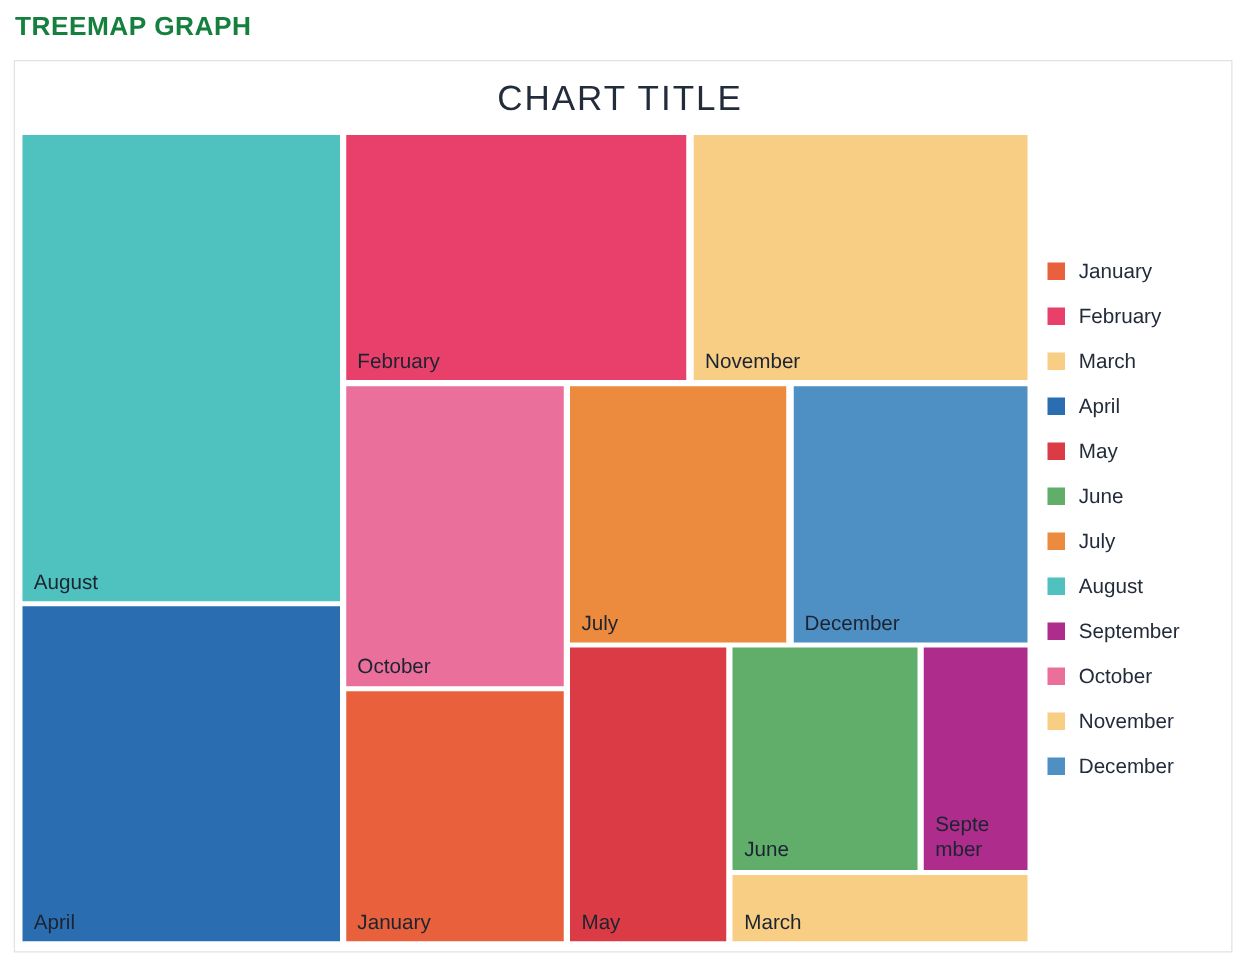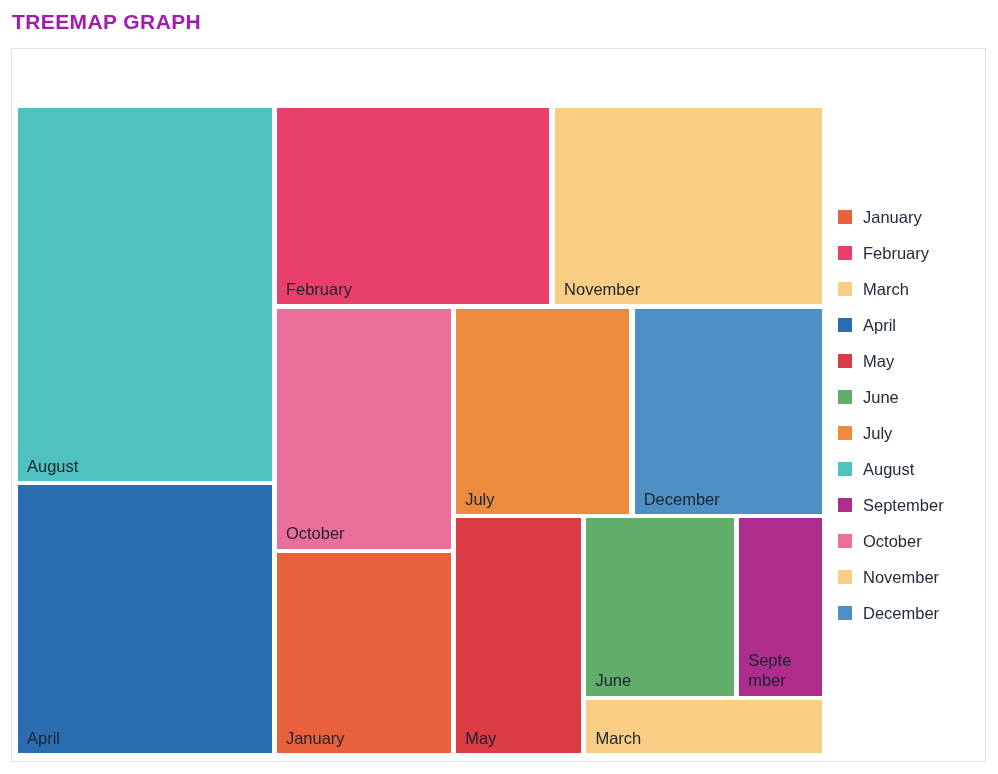--- a/index.html
+++ b/index.html
@@ -15,21 +15,21 @@
     overflow: hidden;
   }
 
   .page-title {
     position: absolute;
     left: 12px;
     top: 10px;
     font-size: 21px;
     font-weight: bold;
     letter-spacing: 0.4px;
-    color: #a21caf;
+    color: #15803d;
     text-transform: uppercase;
   }
 
   .chart-card {
     position: absolute;
     left: 11px;
     top: 48px;
     width: 975px;
     height: 714px;
     background: #ffffff;
@@ -106,20 +106,21 @@
     white-space: nowrap;
   }
 </style>
 </head>
 <body>
 
 <div class="page-title">TREEMAP GRAPH</div>
 
 <div class="chart-card">
 
+  <div class="chart-title">CHART TITLE</div>
 
   <div class="plot-area">
       <div class="tile" style="left: 0px; top: 0px; width: 254.064px; height: 372.81px; background: rgb(79, 193, 190);">
         <span class="tile-label">August</span>
       </div>
       <div class="tile" style="left: 0px; top: 376.68px; width: 254.064px; height: 268.32px; background: rgb(42, 109, 176);">
         <span class="tile-label">April</span>
       </div>
       <div class="tile" style="left: 258.888px; top: 0px; width: 271.752px; height: 196.08px; background: rgb(232, 64, 107);">
         <span class="tile-label">February</span>

